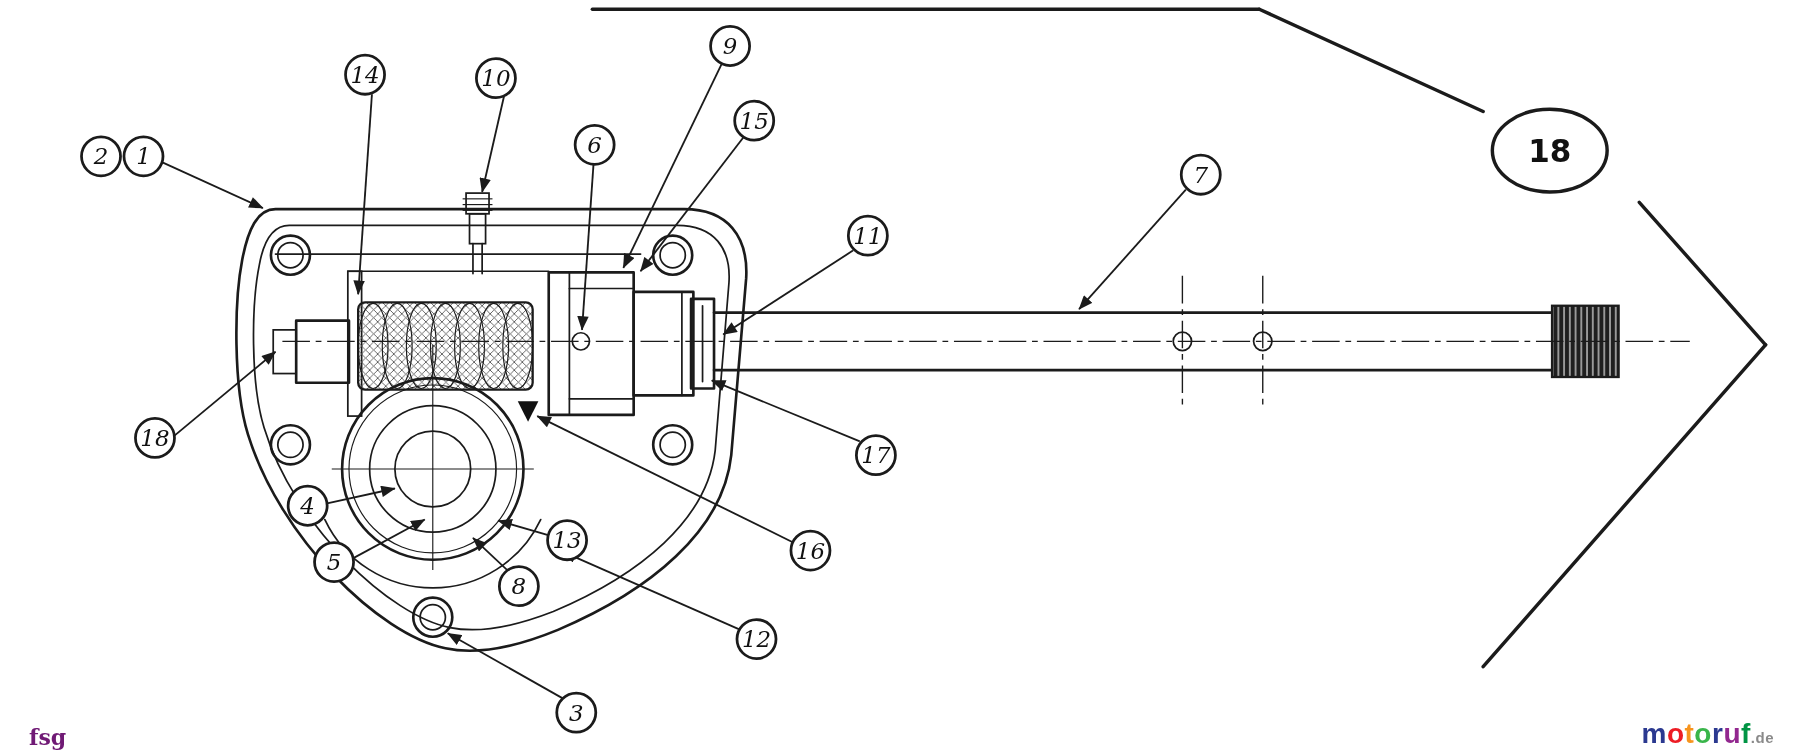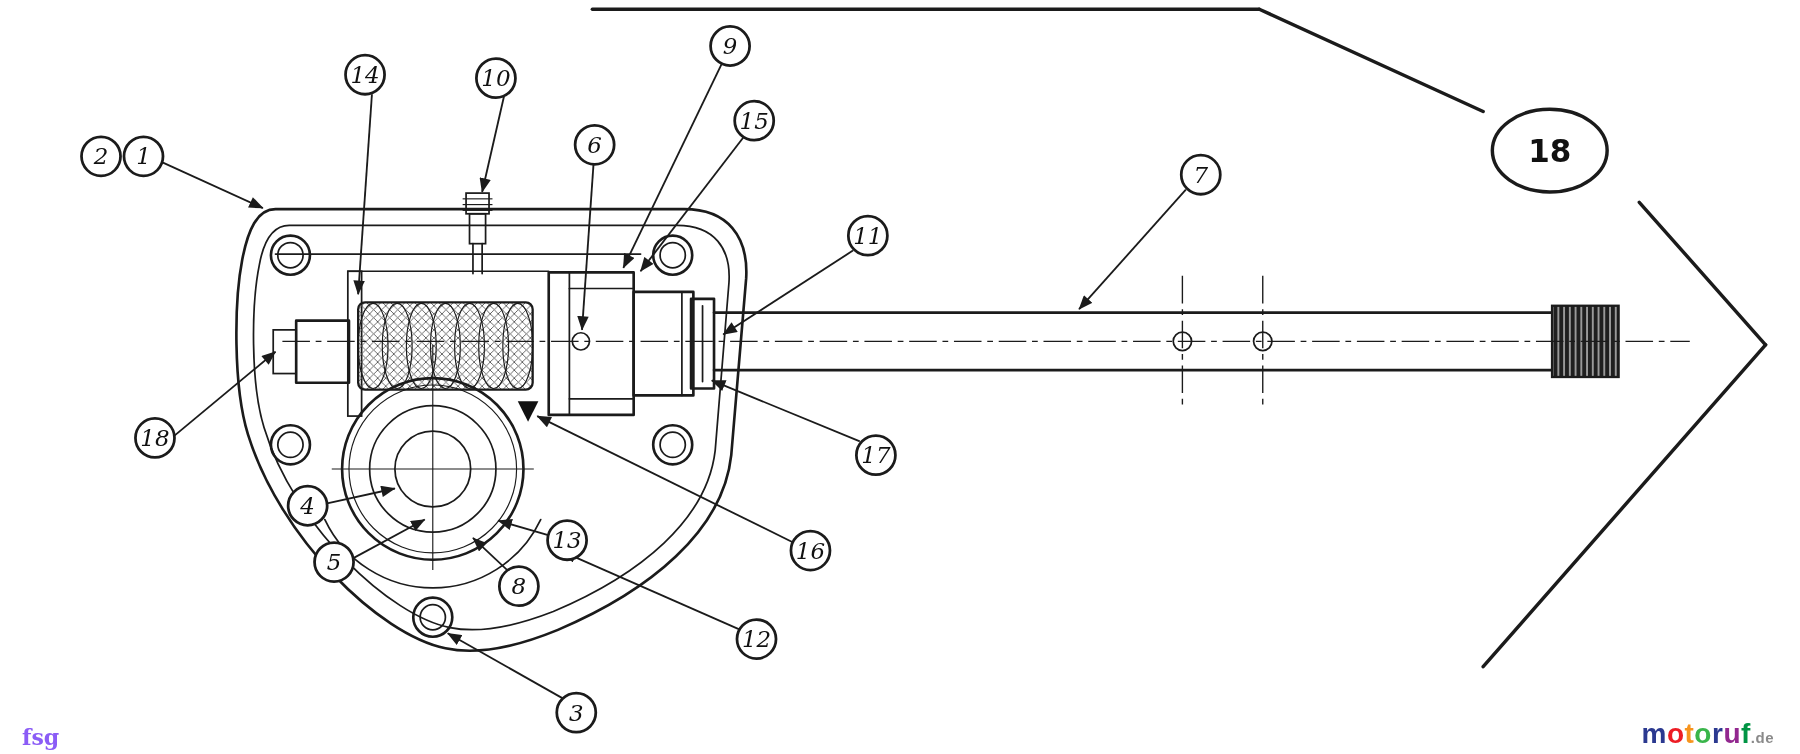--- a/index.html
+++ b/index.html
@@ -16,22 +16,22 @@
   .s2{stroke:#1b1b1b;stroke-width:2.3;fill:none;stroke-linecap:round;stroke-linejoin:round;}
   .s1{stroke:#1b1b1b;stroke-width:1.5;fill:none;stroke-linecap:round;}
   .thin{stroke:#1b1b1b;stroke-width:1;fill:none;}
   .cd{stroke:#1b1b1b;stroke-width:1.2;fill:none;stroke-dasharray:24 5 5 5;}
   .ldr{stroke:#1b1b1b;stroke-width:1.6;fill:none;marker-end:url(#arr);}
   .co{fill:#ffffff;stroke:#1b1b1b;stroke-width:2.4;}
   .ct{font:italic 20px "DejaVu Serif", serif;fill:#111;text-anchor:middle;}
   .dt{font:bold 27px "DejaVu Sans", sans-serif;fill:#111;text-anchor:middle;}
   
   .fsg{
-    position:absolute;left:22px;top:724px;
-    font:bold 22px "DejaVu Serif", serif;color:#8b5cf6;
+    position:absolute;left:29px;top:724px;
+    font:bold 22px "DejaVu Serif", serif;color:#701a75;
   }
   .brand{
     position:absolute;right:26px;top:718px;
     font:bold 28px "Liberation Sans", sans-serif;
     letter-spacing:0.5px;white-space:nowrap;
   }
   .brand .suffix{font:bold 15px "Liberation Sans", sans-serif;}
 </style>
 </head>
 <body>

